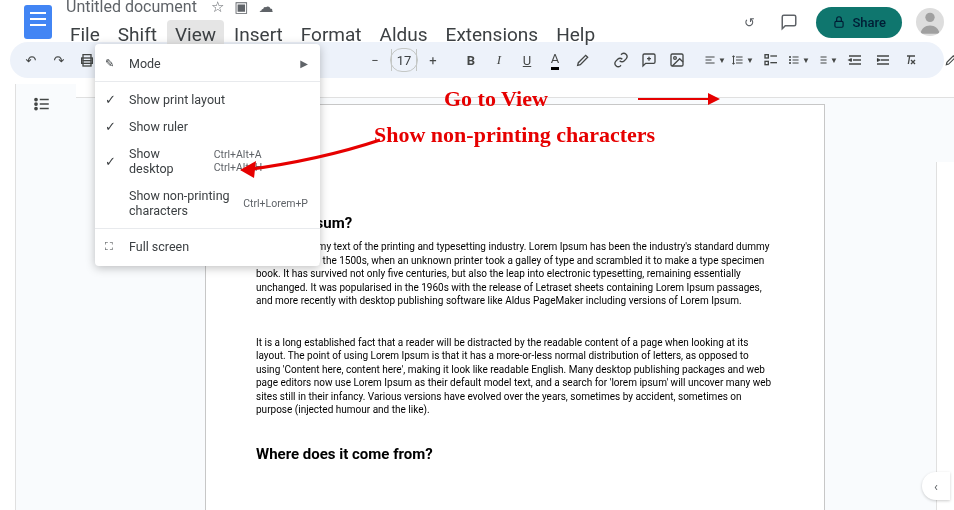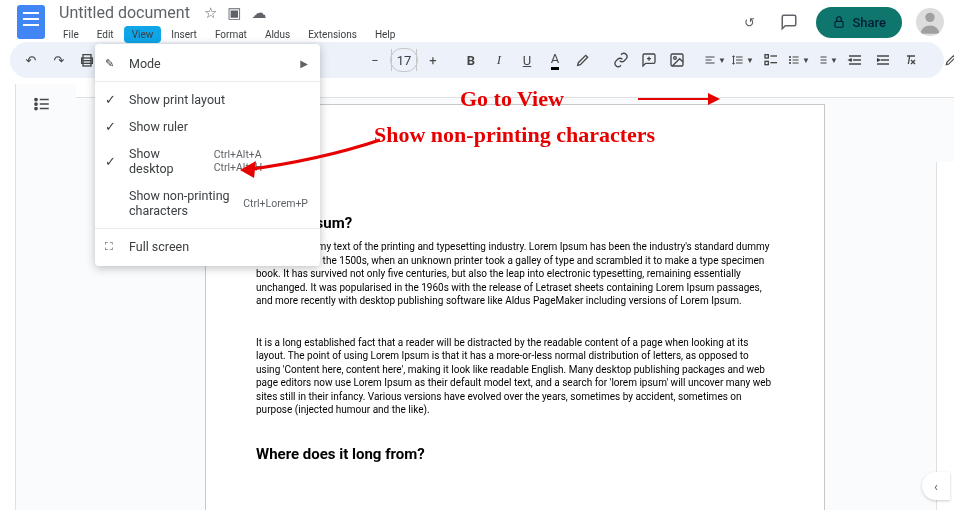--- a/index.html
+++ b/index.html
@@ -1,26 +1,26 @@
 <!DOCTYPE html>
 <html><head>
 <meta charset="utf-8">
 <style>
 * { box-sizing: border-box; margin: 0; padding: 0; }
 body { font-family: "Google Sans", Roboto, Arial, sans-serif; font-size: 13px; background: #fff; color: #3c4043; overflow: hidden; width: 954px; height: 510px; position: relative; }
-.titlebar { display: flex; align-items: center; padding: 6px 10px 0 17px; height: 38px; }
+.titlebar { display: flex; align-items: center; padding: 6px 10px 0 24px; height: 38px; }
 .docs-icon { width: 28px; height: 34px; background: #4285f4; border-radius: 3px; display: flex; align-items: center; justify-content: center; color: #fff; margin-right: 10px; }
 .docs-icon::before { content: ""; width: 16px; height: 20px; display: block; background: linear-gradient(to bottom, #fff 0 2px, transparent 2px 6px, #fff 6px 8px, transparent 8px 12px, #fff 12px 14px, transparent 14px); }
 .title-col { display: flex; flex-direction: column; }
 .title-row { display: flex; align-items: center; gap: 10px; }
 .doc-title { font-size: 16px; color: #5f6368; padding: 2px 4px; border-radius: 4px; }
 .ico-btn { color: #5f6368; font-size: 15px; cursor: pointer; }
 .menubar { display: flex; gap: 2px; margin-top: 2px; }
-.menubar-item { padding: 3px 8px; border-radius: 4px; color: #3c4043; cursor: pointer; font-size: 10px; }
-.menubar-item.active { background: #0ea5e9; }
+.menubar-item { padding: 3px 8px; border-radius: 4px; color: #3c4043; cursor: pointer; font-size: 19px; }
+.menubar-item.active { background: #e5e5e5; }
 .title-right { margin-left: auto; display: flex; align-items: center; gap: 14px; }
 .icon-btn { width: 26px; height: 26px; display: flex; align-items: center; justify-content: center; color: #5f6368; cursor: pointer; border-radius: 50%; }
 .share-btn { background: #0f766e; border-radius: 18px; padding: 8px 16px; display: flex; align-items: center; gap: 6px; color: #001d35; font-weight: 500; cursor: pointer; }
 .avatar { width: 28px; height: 28px; border-radius: 50%; background: #ddd; overflow: hidden; display: flex; align-items: center; justify-content: center; }
 .avatar svg { width: 28px; height: 28px; }
 .toolbar { display: flex; align-items: center; gap: 2px; padding: 4px 8px; background: #edf2fa; border-radius: 24px; margin: 4px 10px 6px 10px; height: 36px; }
 .tb-btn { min-width: 26px; height: 26px; display: flex; align-items: center; justify-content: center; color: #444746; cursor: pointer; border-radius: 4px; padding: 0 2px; }
 .tb-sep { width: 1px; height: 20px; background: #c7c7c7; margin: 0 4px; }
 .font-size-box { display: flex; align-items: center; border: 1px solid #c4c7c5; border-radius: 12px; height: 24px; }
 .font-size-box .val { width: 26px; text-align: center; border-left: 1px solid #c4c7c5; border-right: 1px solid #c4c7c5; height: 100%; display: flex; align-items: center; justify-content: center; }
@@ -40,42 +40,42 @@
 .view-menu { position: absolute; left: 95px; top: 44px; width: 225px; background: #fff; border-radius: 4px; box-shadow: 0 2px 10px rgba(0,0,0,0.25); z-index: 100; padding: 6px 0; }
 .menu-item { display: flex; align-items: center; padding: 6px 12px 6px 34px; position: relative; cursor: pointer; font-size: 12.5px; color: #3c4043; gap: 10px; }
 .menu-item .check { position: absolute; left: 10px; font-size: 13px; color: #3c4043; }
 .menu-item .fs-icon { position: absolute; left: 10px; font-size: 11px; color: #3c4043; }
 .menu-item .shortcut { margin-left: auto; color: #5f6368; font-size: 10.5px; }
 .menu-item .sub { margin-left: auto; font-size: 10px; color: #5f6368; }
 .menu-sep { height: 1px; background: #e8eaed; margin: 4px 0; }
 .side-panel-btn { position: absolute; bottom: 10px; right: 4px; width: 28px; height: 28px; border-radius: 50% 0 0 50%; background: #fff; box-shadow: 0 1px 3px rgba(0,0,0,0.2); display: flex; align-items: center; justify-content: center; color: #5f6368; cursor: pointer; }
 .side-panel { position: absolute; right: 0; top: 78px; width: 18px; bottom: 0; background: #fff; border-left: 1px solid #e0e0e0;}
 .anno { position: absolute; z-index: 200; pointer-events: none; font-family: "Comic Sans MS", cursive; color: #e60000; font-weight: 700; }
-.anno1 { left: 460px; top: 86px; font-size: 22px; }
+.anno1 { left: 444px; top: 86px; font-size: 22px; }
 .anno2 { left: 374px; top: 122px; font-size: 22px; }
 .arrow-right { position: absolute; left: 638px; top: 98px; width: 80px; height: 2px; background: #e60000; z-index: 200; }
 .arrow-right::after { content: ""; position: absolute; right: -2px; top: -5px; border-left: 12px solid #e60000; border-top: 6px solid transparent; border-bottom: 6px solid transparent; }
 .arrow-left { position: absolute; z-index: 200; left: 230px; top: 130px; width: 140px; }
 .arrow-left svg { position: absolute; }
 </style>
 </head>
 <body>
 
 <div class="titlebar">
   <div class="docs-icon"></div>
   <div class="title-col">
     <div class="title-row">
       <span class="doc-title">Untitled document</span>
       <span class="ico-btn">☆</span>
       <span class="ico-btn">▣</span>
       <span class="ico-btn">☁</span>
     </div>
     <div class="menubar">
       <div class="menubar-item">File</div>
-      <div class="menubar-item">Edit</div>
+      <div class="menubar-item">Shift</div>
       <div class="menubar-item active">View</div>
       <div class="menubar-item">Insert</div>
       <div class="menubar-item">Format</div>
       <div class="menubar-item">Aldus</div>
       <div class="menubar-item">Extensions</div>
       <div class="menubar-item">Help</div>
     </div>
   </div>
   <div class="title-right">
     <div class="icon-btn">↺</div>
@@ -230,21 +230,21 @@
   </div>
   <div class="doc-wrap">
     <div class="ruler-h"></div>
     <div class="scroll">
       <div style="height:14px"></div>
       <div class="page">
         <div style="height:85px"></div>
         <h2>Lorem Ipsum?</h2>
         <p>is simply dummy text of the printing and typesetting industry. Lorem Ipsum has been the industry's standard dummy text ever since the 1500s, when an unknown printer took a galley of type and scrambled it to make a type specimen book. It has survived not only five centuries, but also the leap into electronic typesetting, remaining essentially unchanged. It was popularised in the 1960s with the release of Letraset sheets containing Lorem Ipsum passages, and more recently with desktop publishing software like Aldus PageMaker including versions of Lorem Ipsum.</p>
         <p>It is a long established fact that a reader will be distracted by the readable content of a page when looking at its layout. The point of using Lorem Ipsum is that it has a more-or-less normal distribution of letters, as opposed to using 'Content here, content here', making it look like readable English. Many desktop publishing packages and web page editors now use Lorem Ipsum as their default model text, and a search for 'lorem ipsum' will uncover many web sites still in their infancy. Various versions have evolved over the years, sometimes by accident, sometimes on purpose (injected humour and the like).</p>
-        <h2>Where does it long from?</h2>
+        <h2>Where does it come from?</h2>
       </div>
     </div>
   </div>
   <div class="side-panel"></div>
 </div>
 
 <div class="view-menu">
   <div class="menu-item">
     <span class="fs-icon">✎</span>
     <span>Mode</span>

